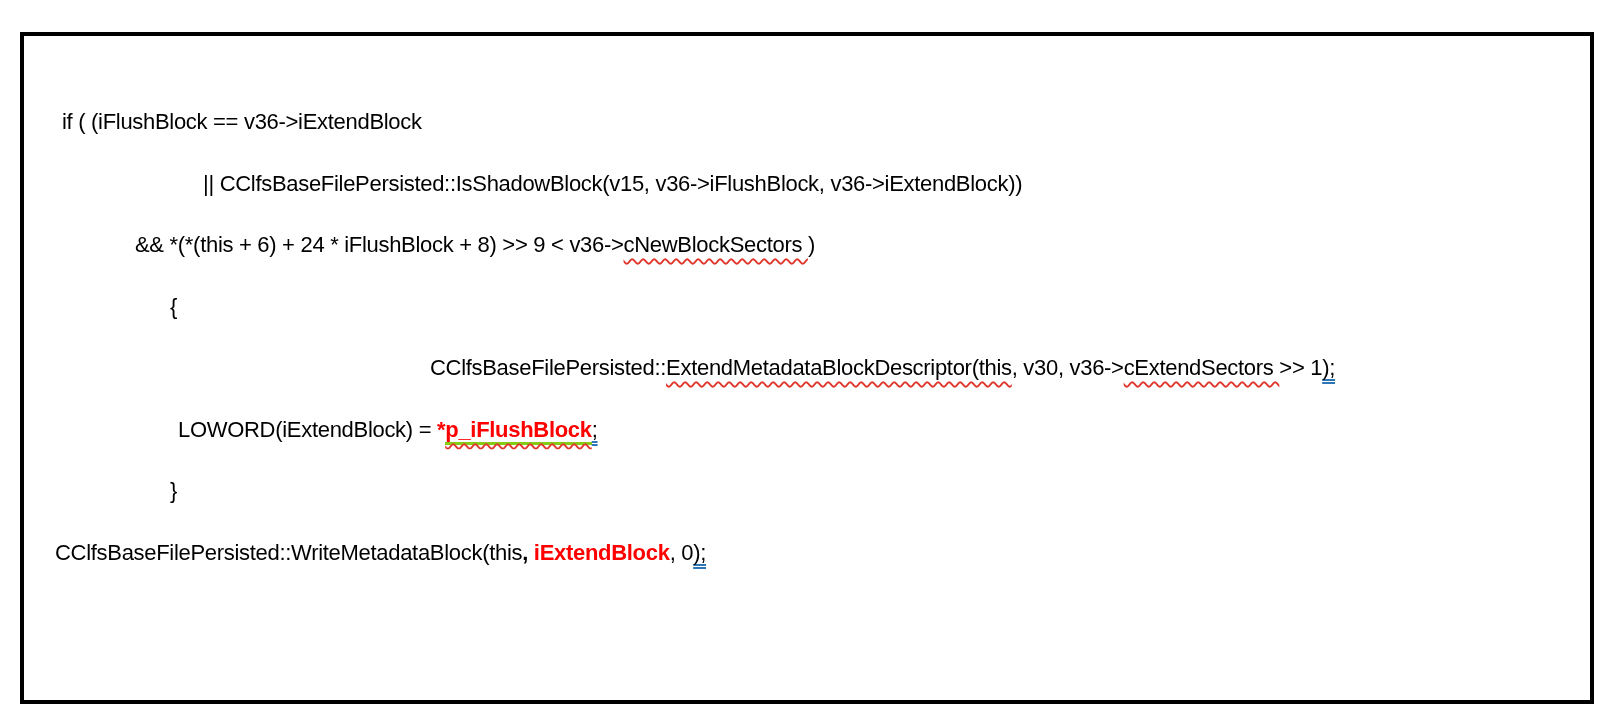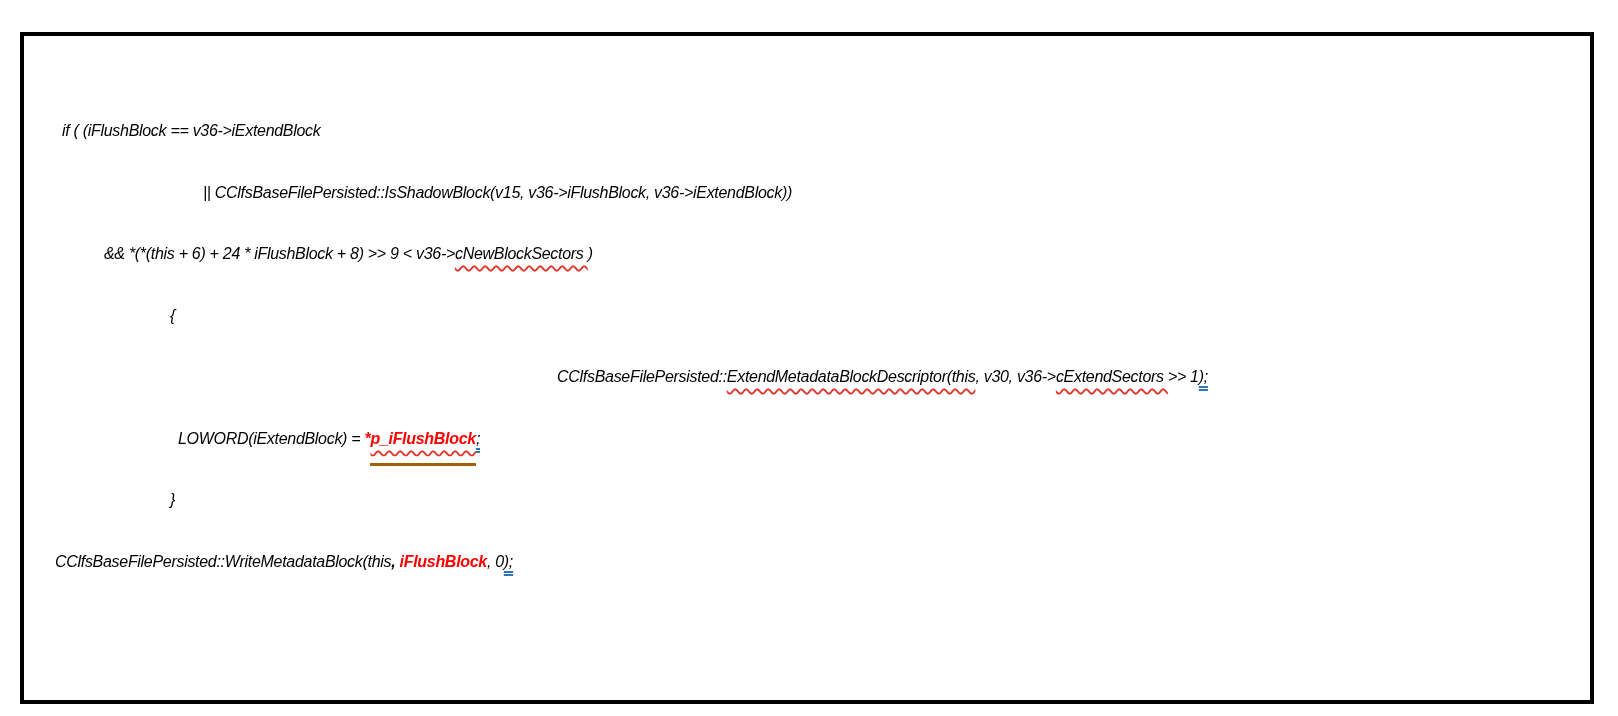--- a/index.html
+++ b/index.html
@@ -23,26 +23,25 @@
     top: 32px;
     width: 1566px;
     height: 664px;
     border: 4px solid #000000;
     background: #ffffff;
     box-sizing: content-box;
   }
   .code {
     position: absolute;
     left: 0;
-    top: 64px;
+    top: 55px;
     width: 100%;
-    font-size: 16px;
+    font-size: 22px;
     color: #000000;
     letter-spacing: -0.3px;
-    font-style: italic;
   }
   .line {
     height: 61.5px;
     line-height: 61.5px;
     white-space: pre;
   }
   
   .sp {
     text-decoration-line: underline;
     text-decoration-style: wavy;
@@ -60,36 +59,36 @@
     text-underline-offset: 4px;
     text-decoration-skip-ink: none;
   }
   
   .red {
     color: #ff0000;
     font-weight: bold;
   }
   
   .ins {
-    border-bottom: 3px solid #a16207;
-    padding-bottom: 16px;
+    border-bottom: 3px solid #84cc16;
+    padding-bottom: 0px;
   }
   .b {
     font-weight: bold;
   }
 </style>
 </head>
 <body>
 
 <div class="page">
   <div class="frame">
     <div class="code">
         <div class="line" style="margin-left: 38px;"><span>if ( (iFlushBlock == v36-&gt;iExtendBlock</span></div>
         <div class="line" style="margin-left: 179px;"><span>|| CClfsBaseFilePersisted::IsShadowBlock(v15, v36-&gt;iFlushBlock, v36-&gt;iExtendBlock))</span></div>
-        <div class="line" style="margin-left: 80px;"><span>&amp;&amp; *(*(this + 6) + 24 * iFlushBlock + 8) &gt;&gt; 9 &lt; v36-&gt;</span><span class="sp">cNewBlockSectors </span><span>)</span></div>
+        <div class="line" style="margin-left: 111px;"><span>&amp;&amp; *(*(this + 6) + 24 * iFlushBlock + 8) &gt;&gt; 9 &lt; v36-&gt;</span><span class="sp">cNewBlockSectors </span><span>)</span></div>
         <div class="line" style="margin-left: 146px;"><span>{</span></div>
         <div class="line" style="margin-left: 151px; text-align: center;"><span>CClfsBaseFilePersisted::</span><span class="sp">ExtendMetadataBlockDescriptor(this</span><span>, v30, v36-&gt;</span><span class="sp">cExtendSectors </span><span>&gt;&gt; 1</span><span class="gr">);</span></div>
         <div class="line" style="margin-left: 154px;"><span>LOWORD(iExtendBlock) = </span><span class="red">*</span><span class="red ins sp">p_iFlushBlock</span><span class="gr">;</span></div>
         <div class="line" style="margin-left: 146px;"><span>}</span></div>
-        <div class="line" style="margin-left: 31px;"><span>CClfsBaseFilePersisted::WriteMetadataBlock(this</span><span class="b">,</span><span> </span><span class="red">iFlushBlock</span><span>, 0</span><span class="gr">);</span></div>
+        <div class="line" style="margin-left: 31px;"><span>CClfsBaseFilePersisted::WriteMetadataBlock(this</span><span class="b">,</span><span> </span><span class="red">iExtendBlock</span><span>, 0</span><span class="gr">);</span></div>
       </div>
   </div>
 </div>
 
 </body></html>

